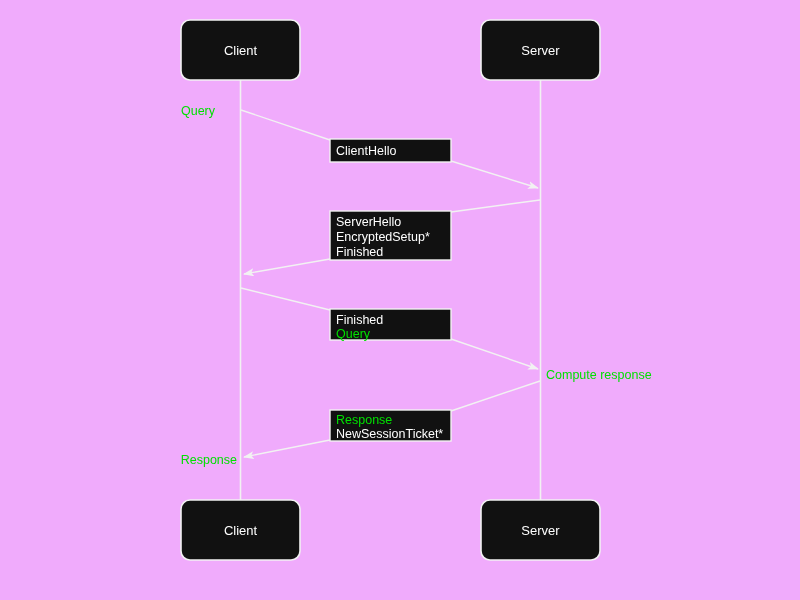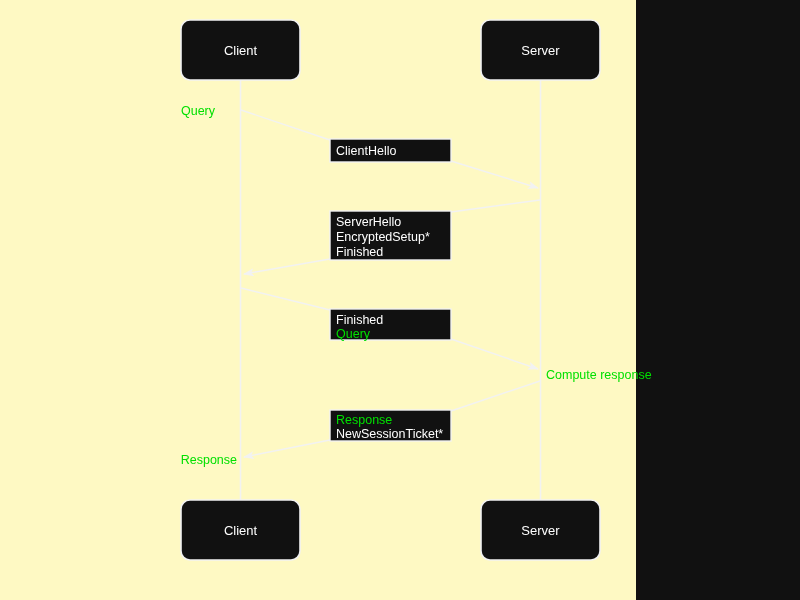--- a/index.html
+++ b/index.html
@@ -9,23 +9,23 @@
     background: #111111;
   }
   body {
     width: 800px;
     height: 600px;
     overflow: hidden;
     font-family: "Liberation Sans", sans-serif;
   }
   #diagram-root {
     position: relative;
-    width: 636px;
+    width: 800px;
     height: 600px;
-    background: #fef9c3;
+    background: #f0abfc;
     text-decoration: underline;
   }
   svg.canvas {
     position: absolute;
     top: 0;
     left: 0;
     width: 800px;
     height: 600px;
     display: block;
   }

